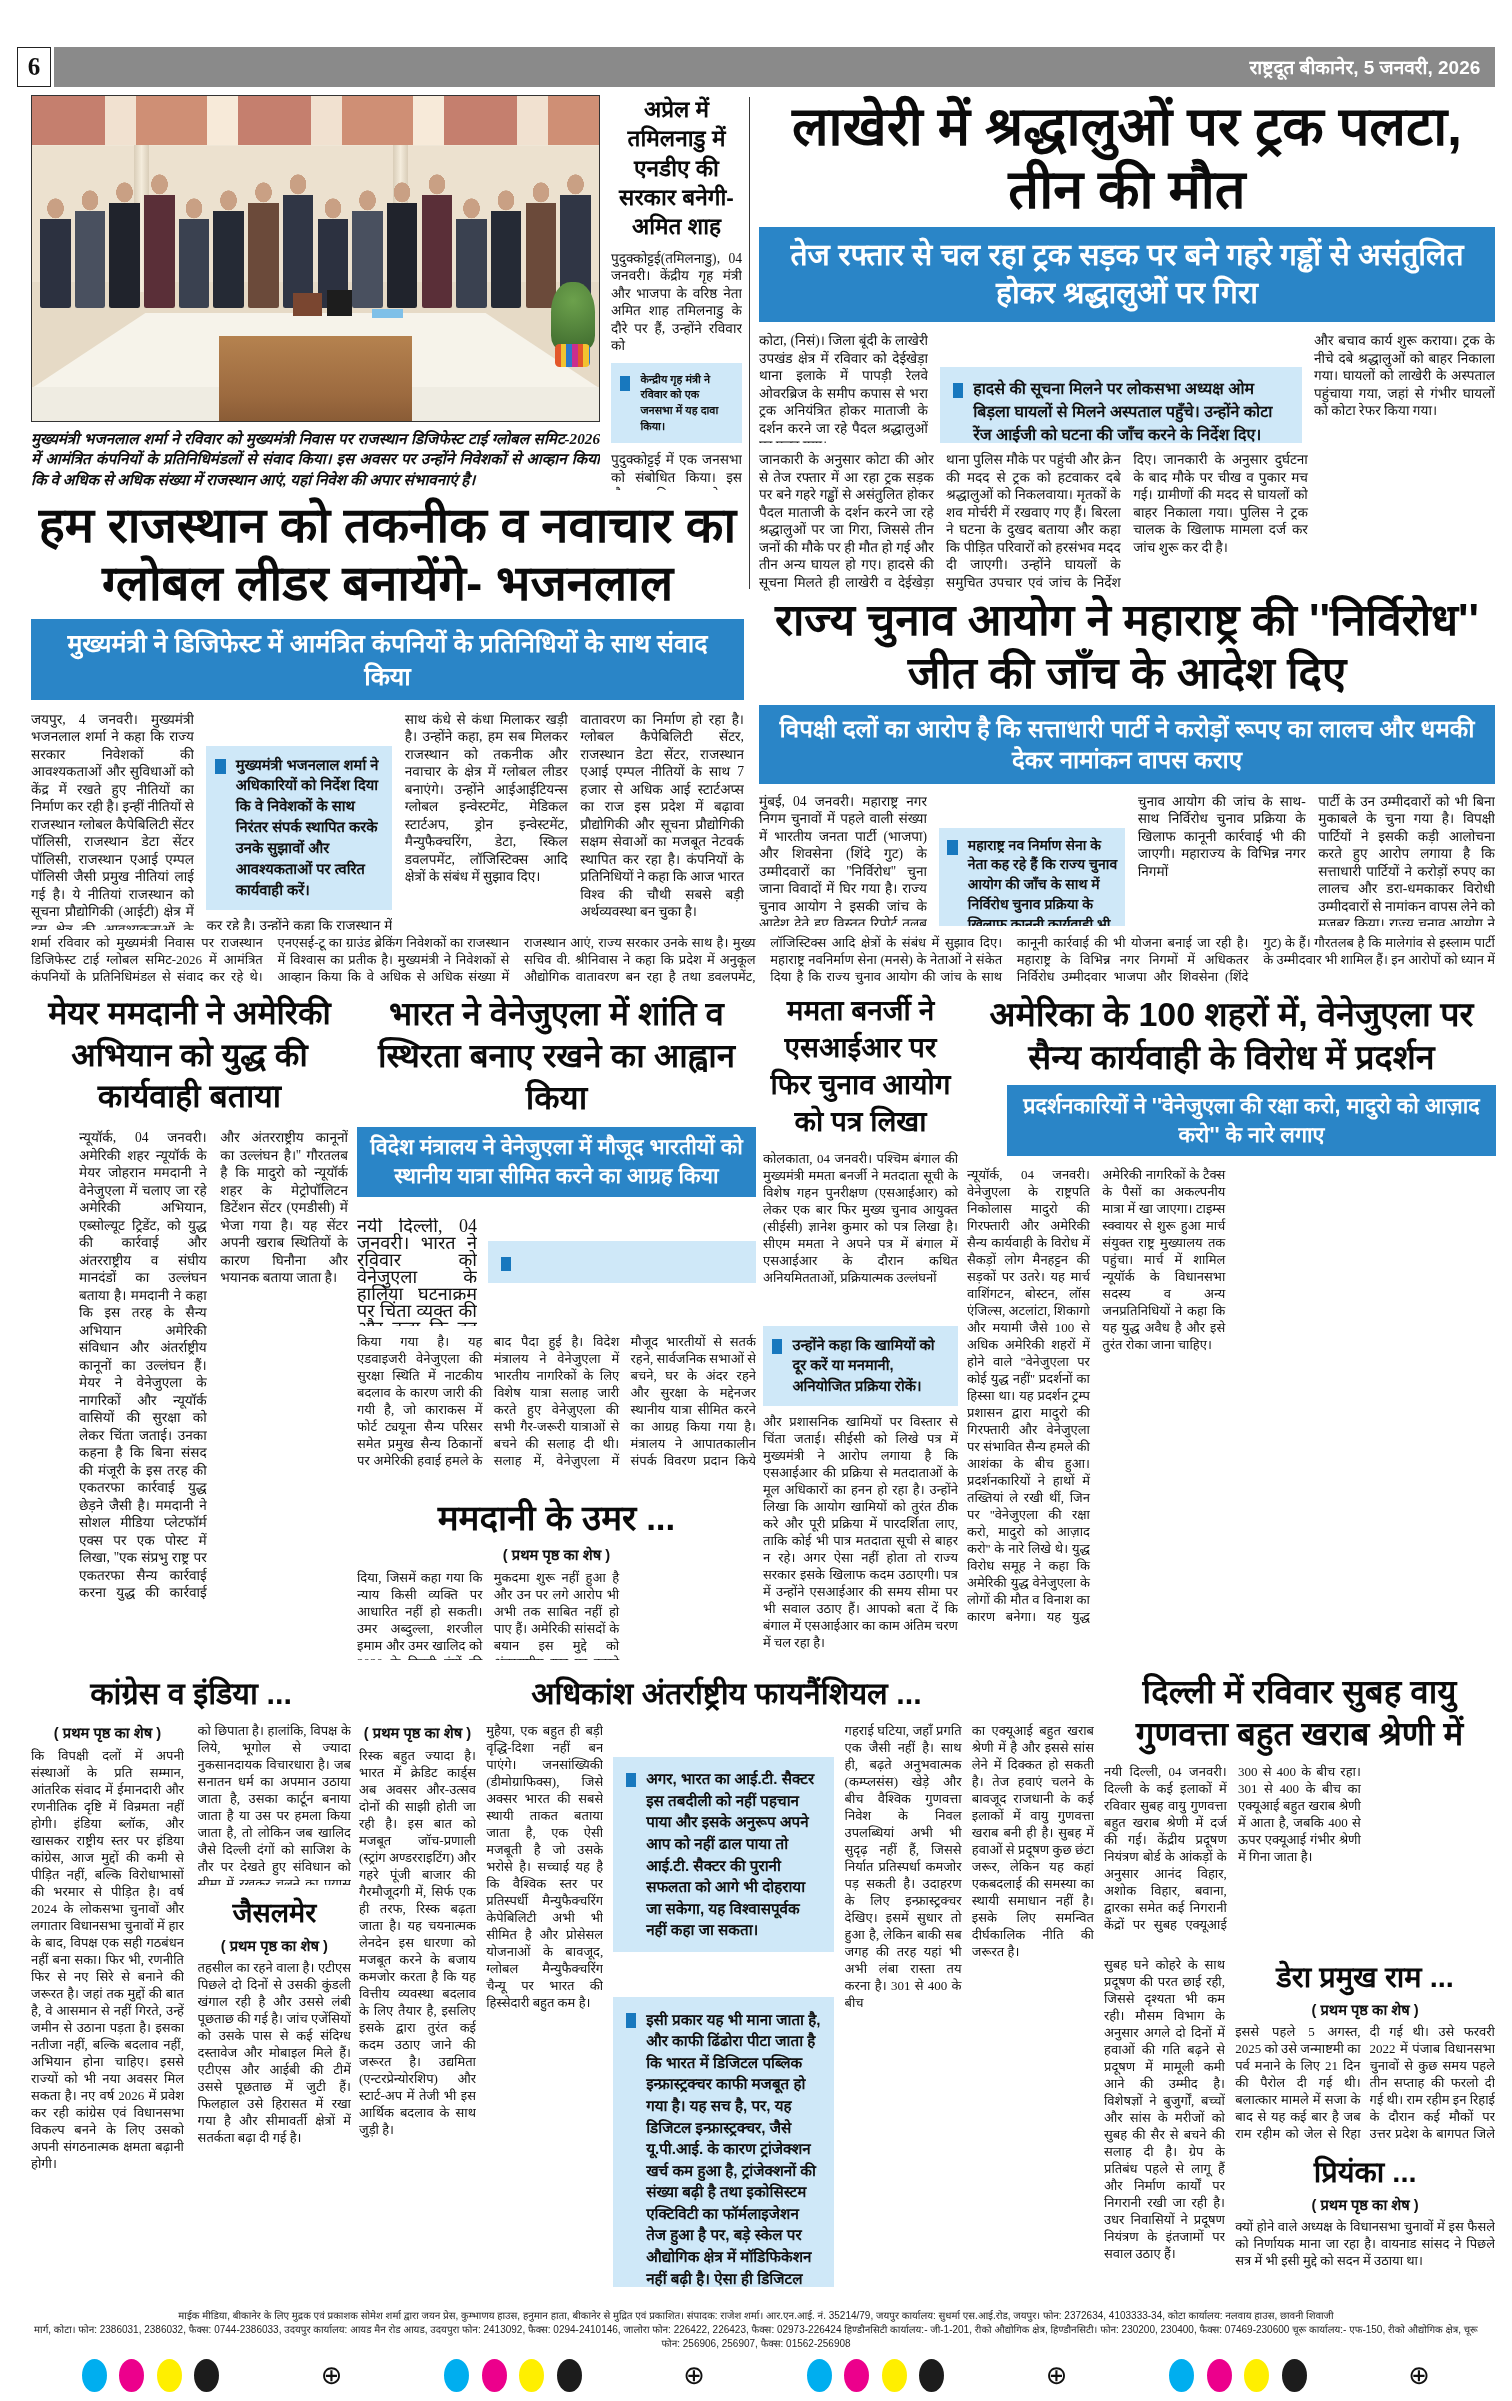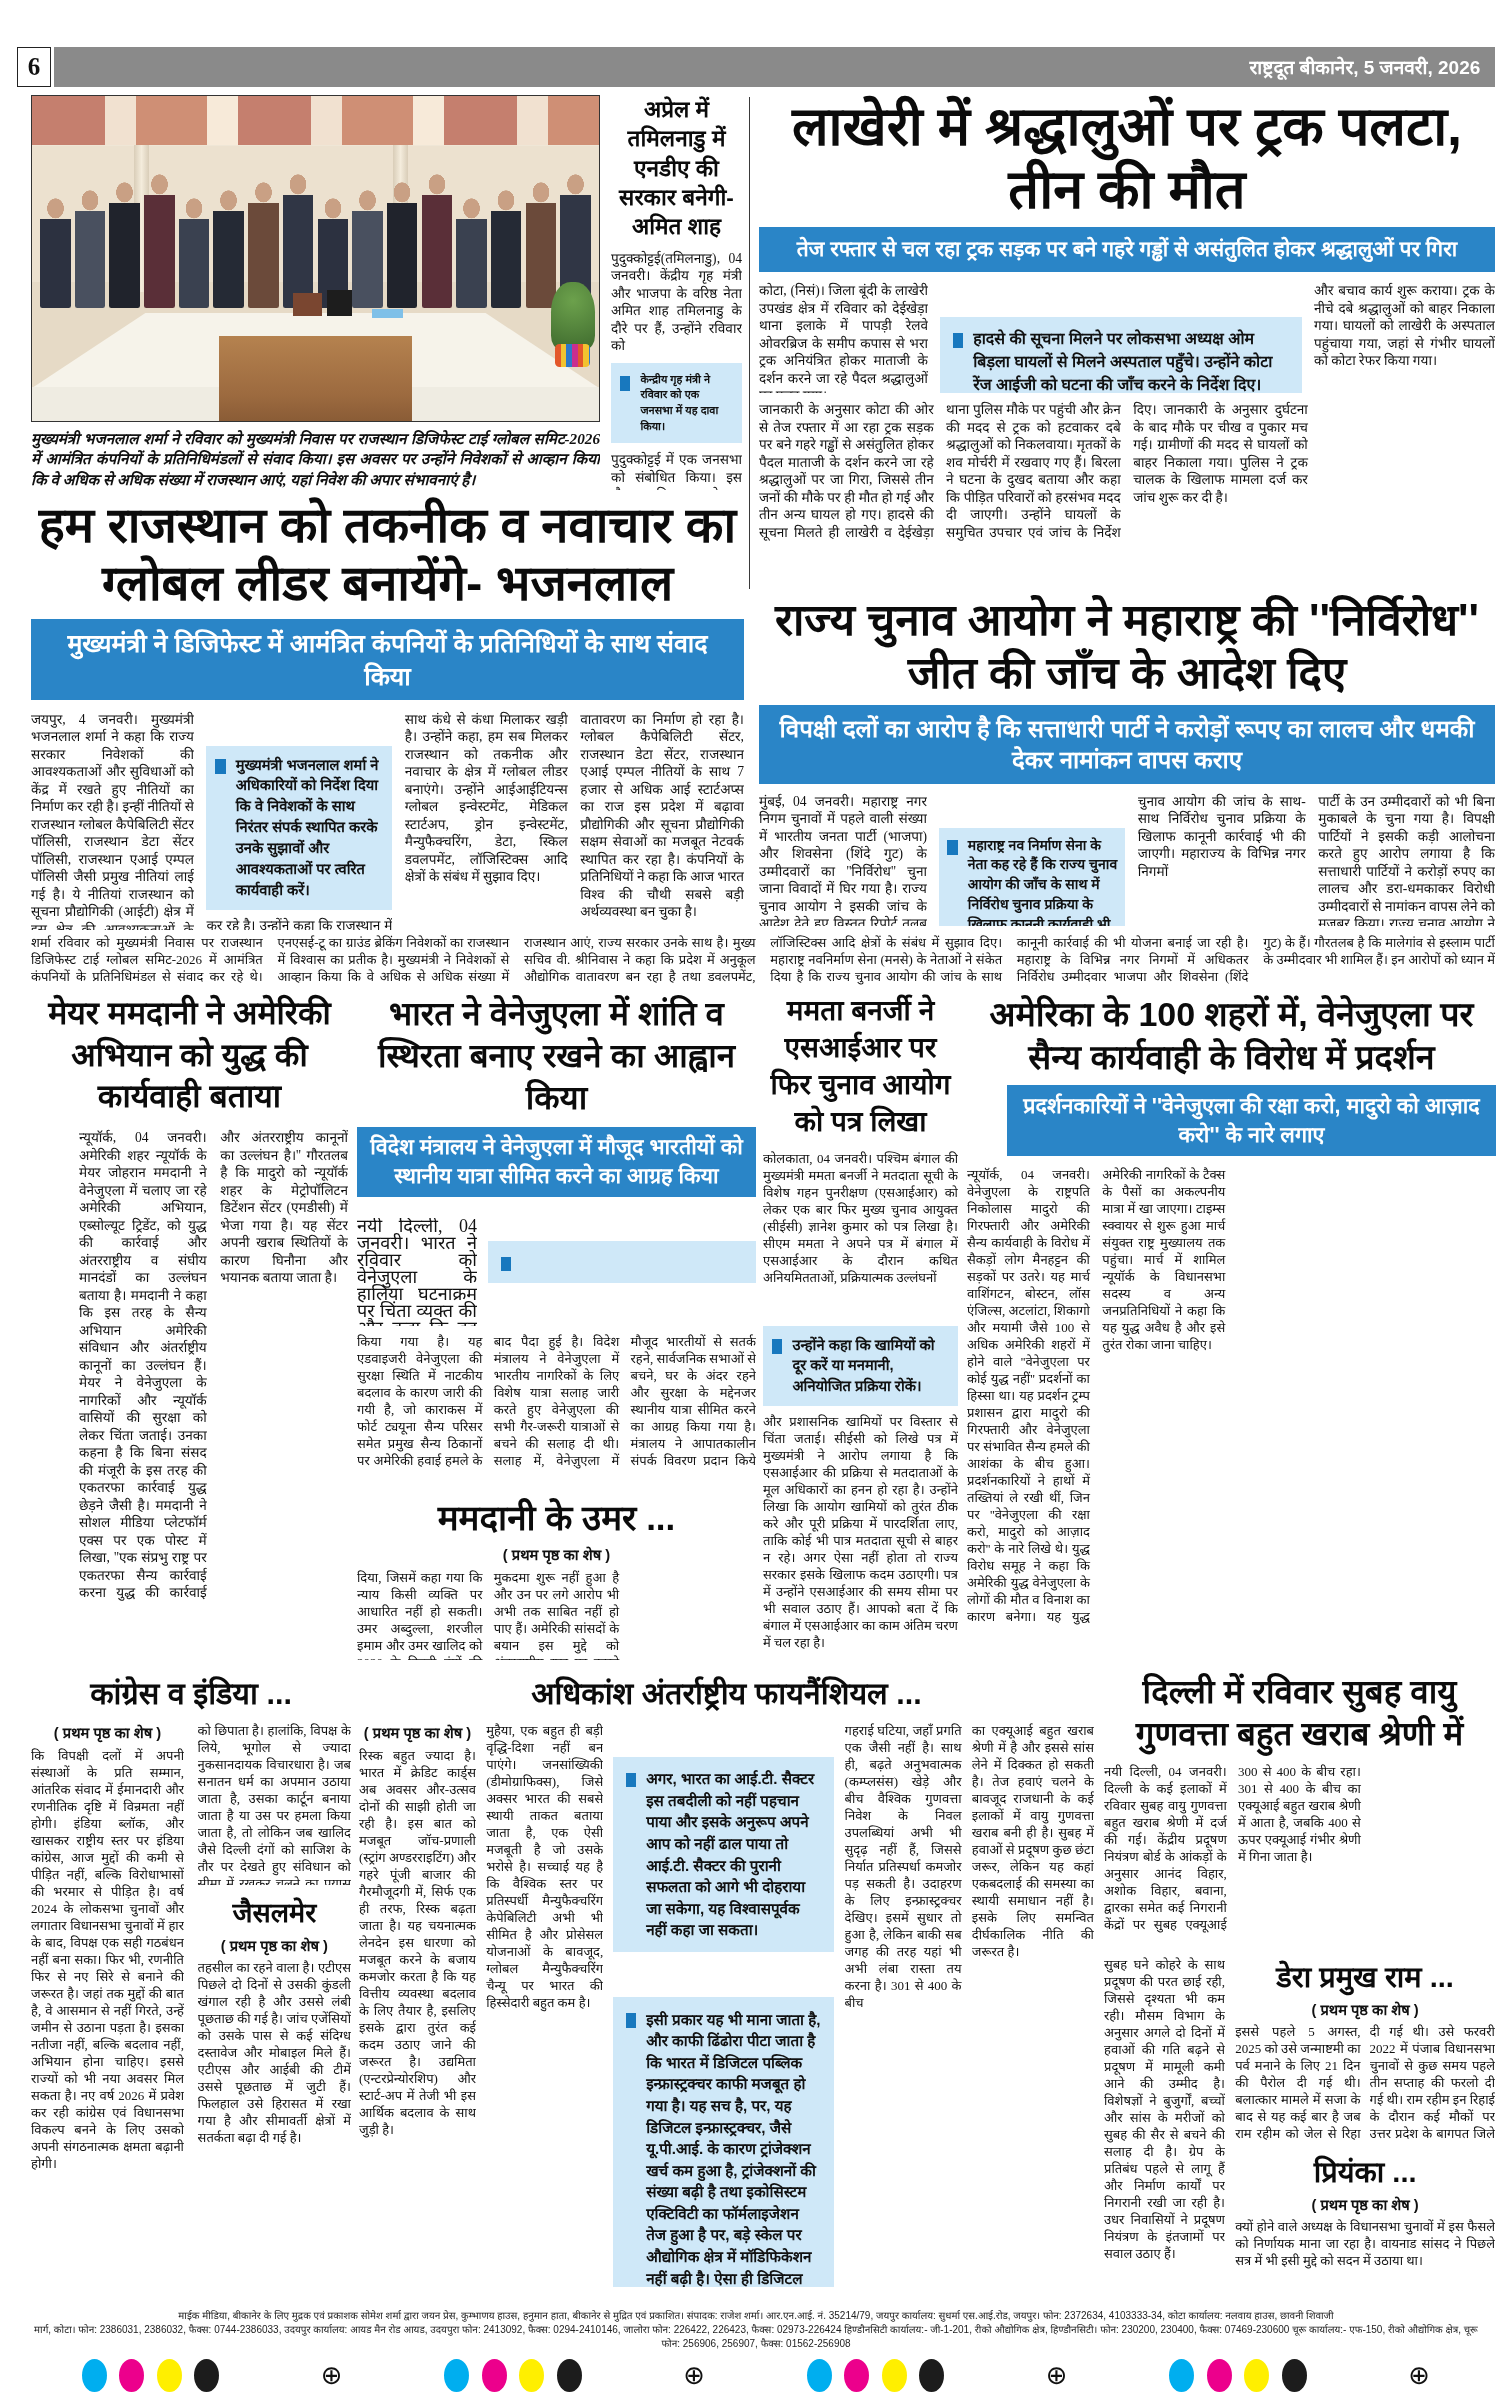--- a/index.html
+++ b/index.html
@@ -123,21 +123,21 @@
   <div class="callout" style="margin:8px 0;padding:9px;">
     <span class="bullet"></span>
     <p style="font-size:11px;">केन्द्रीय गृह मंत्री ने रविवार को एक जनसभा में यह दावा किया।</p>
   </div>
   <p class="body">पुदुक्कोट्टई में एक जनसभा को संबोधित किया। इस दौरान अमित शाह ने यह दावा किया कि अप्रेल 2026 में तमिलनाडु के अंदर एनडीए की सरकार बनने जा रही है। केंद्रीय गृह मंत्री अमित शाह ने कहा, आने वाले चुनावों में भाजपा, एआईएडीएमके और अपनी सहयोगी पार्टियों के साथ मिलकर सरकार बनाएंगे और द्रमुक सरकार को हटाकर ही दम लेंगे। डीएमके सरकार हटने के बाद ही प्रदेश का समुचित विकास हो सकेगा।</p>
 </div>
 
 <div class="abs" style="left:759px;top:95px;width:736px;height:496px;overflow:hidden;">
   <h1 class="hl-xl">लाखेरी में श्रद्धालुओं पर ट्रक पलटा, तीन की मौत</h1>
   <div class="banner" style="margin-top:6.8px;padding:9px 14.7px;">
-    <p style="font-size:21px;line-height:1.28;">तेज रफ्तार से चल रहा ट्रक सड़क पर बने गहरे गड्ढों से असंतुलित होकर श्रद्धालुओं पर गिरा</p>
+    <p style="font-size:30px;line-height:1.28;">तेज रफ्तार से चल रहा ट्रक सड़क पर बने गहरे गड्ढों से असंतुलित होकर श्रद्धालुओं पर गिरा</p>
   </div>
   <div style="display:flex;gap:12.4px;margin-top:10.2px;height:111px;overflow:hidden;">
     <p class="body" style="width:169px;flex:none;">कोटा, (निसं)। जिला बूंदी के लाखेरी उपखंड क्षेत्र में रविवार को देईखेड़ा थाना इलाके में पापड़ी रेलवे ओवरब्रिज के समीप कपास से भरा ट्रक अनियंत्रित होकर माताजी के दर्शन करने जा रहे पैदल श्रद्धालुओं पर पलट गया।</p>
     <div class="callout" style="flex:1;align-self:flex-start;">
       <span class="bullet"></span>
       <p>हादसे की सूचना मिलने पर लोकसभा अध्यक्ष ओम बिड़ला घायलों से मिलने अस्पताल पहुँचे। उन्होंने कोटा रेंज आईजी को घटना की जाँच करने के निर्देश दिए।</p>
     </div>
     <p class="body" style="width:181px;flex:none;">और बचाव कार्य शुरू कराया। ट्रक के नीचे दबे श्रद्धालुओं को बाहर निकाला गया। घायलों को लाखेरी के अस्पताल पहुंचाया गया, जहां से गंभीर घायलों को कोटा रेफर किया गया।</p>
   </div>
   <div class="body cols4" style="margin-top:8px;height:151px;">जानकारी के अनुसार कोटा की ओर से तेज रफ्तार में आ रहा ट्रक सड़क पर बने गहरे गड्ढों से असंतुलित होकर पैदल माताजी के दर्शन करने जा रहे श्रद्धालुओं पर जा गिरा, जिससे तीन जनों की मौके पर ही मौत हो गई और तीन अन्य घायल हो गए। हादसे की सूचना मिलते ही लाखेरी व देईखेड़ा थाना पुलिस मौके पर पहुंची और क्रेन की मदद से ट्रक को हटवाकर दबे श्रद्धालुओं को निकलवाया। मृतकों के शव मोर्चरी में रखवाए गए हैं। बिरला ने घटना के दुखद बताया और कहा कि पीड़ित परिवारों को हरसंभव मदद दी जाएगी। उन्होंने घायलों के समुचित उपचार एवं जांच के निर्देश दिए। जानकारी के अनुसार दुर्घटना के बाद मौके पर चीख व पुकार मच गई। ग्रामीणों की मदद से घायलों को बाहर निकाला गया। पुलिस ने ट्रक चालक के खिलाफ मामला दर्ज कर जांच शुरू कर दी है।</div>

